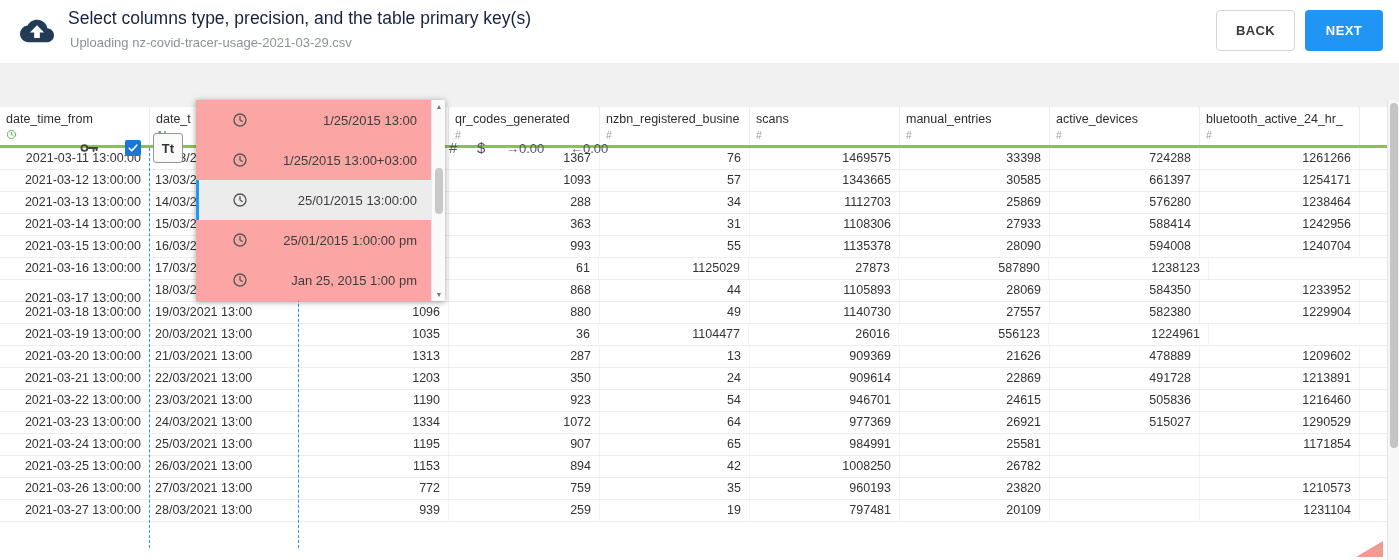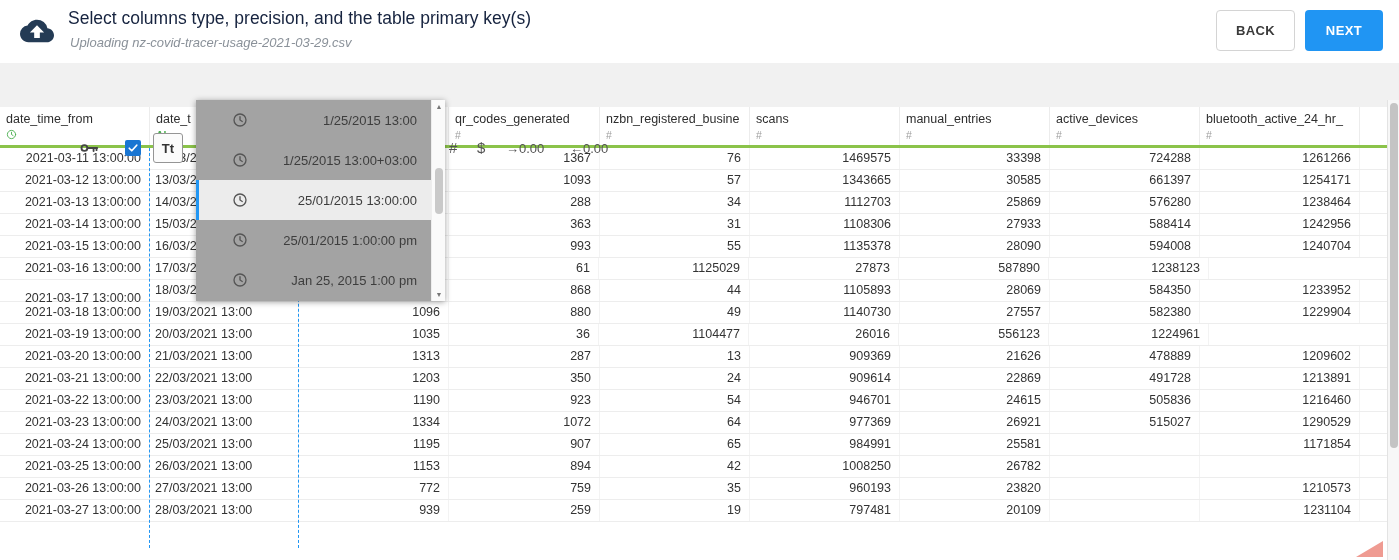--- a/index.html
+++ b/index.html
@@ -5,21 +5,21 @@
   * { margin:0; padding:0; box-sizing:border-box; }
   body { width:1399px; height:560px; overflow:hidden; background:#fff;
          font-family:"Liberation Sans", sans-serif; position:relative; }
   .app { position:absolute; inset:0; overflow:hidden; }
 
   
   .top { position:absolute; top:0; left:0; width:1399px; height:63px; background:#fff; z-index:20; }
   .upload-icon { position:absolute; left:20px; top:14px; width:34px; height:34px; color:#243b55; }
   .upload-icon svg { width:100%; height:100%; }
   .page-title { position:absolute; left:68px; top:8px; font-size:17.5px; color:#16233f; }
-  .page-subtitle { position:absolute; left:70px; top:35px; font-size:13px; color:#8a9199;font-style:italic; }
+  .page-subtitle { position:absolute; left:70px; top:35px; font-size:13px; color:#8a9199; }
   .btn { position:absolute; top:10px; height:41px; border-radius:4px; font-size:13px; font-weight:700;
          letter-spacing:.4px; display:flex; align-items:center; justify-content:center; cursor:pointer; }
   .btn-back { left:1216px; width:79px; background:#fff; border:1px solid #d4d4d4; color:#3a3a3a; }
   .btn-next { left:1305px; width:78px; background:#2095f3; border:none; color:#fff; }
 
   
   .toolbar { position:absolute; top:63px; left:0; width:1399px; height:44px; background:#f1f1f1; z-index:20; }
   .key-icon { position:absolute; left:78px; top:74px; width:22px; height:22px; color:#454545; }
   .key-icon svg { width:100%; height:100%; }
   .checkbox { position:absolute; left:125px; top:77px; width:16px; height:16px; background:#1976d2;
@@ -52,21 +52,21 @@
   .tbody { position:absolute; top:148px; left:0; z-index:1; }
   .trow { display:flex; width:1388px; height:22px; border-bottom:1px solid #ededed; background:#fff; }
   .tcell { height:21px; line-height:21px; font-size:12.5px; color:#333; white-space:nowrap;
            overflow:hidden; border-right:1px solid #f3f3f3; }
   .tcell.right { text-align:right; padding-right:8px; }
   .tcell.left  { text-align:left;  padding-left:5px; }
   .dash { position:absolute; top:148px; height:400px; width:0; border-left:1px dashed #2196f3; z-index:6; }
   .dash1 { left:149px; } .dash2 { left:298px; }
 
   
-  .dd-panel { position:absolute; left:196px; top:100px; width:249px; height:201px; background:#a3a3a3;
+  .dd-panel { position:absolute; left:196px; top:100px; width:249px; height:201px; background:#fca5a5;
               box-shadow:0 1px 6px rgba(0,0,0,.38); z-index:50; }
   .dd-item { height:40px; display:flex; align-items:center; padding-right:28px; position:relative; }
   .dd-item.selected { background:#ececec; box-shadow:inset 3px 0 0 #2196f3; }
   .dd-clock { width:16px; height:16px; margin-left:36px; color:#555; flex:0 0 auto; }
   .dd-clock svg { width:100%; height:100%; }
   .dd-label { flex:1; text-align:right; font-size:13px; color:#3d3d3d; white-space:nowrap; }
   .dd-scroll { position:absolute; right:0; top:0; bottom:0; width:14px; background:#fafafa;
                border-left:1px solid #ededed; z-index:3; }
   .dd-arrow { position:absolute; left:0; width:14px; text-align:center; font-size:7px; color:#777; }
   .dd-up { top:3px; } .dd-down { bottom:3px; }

